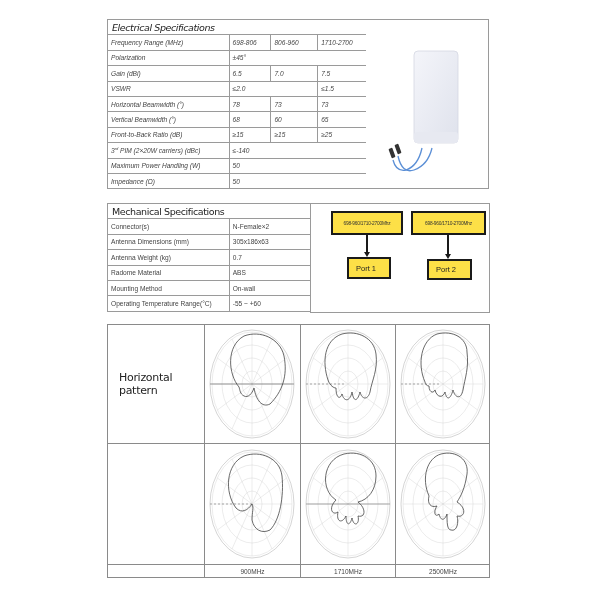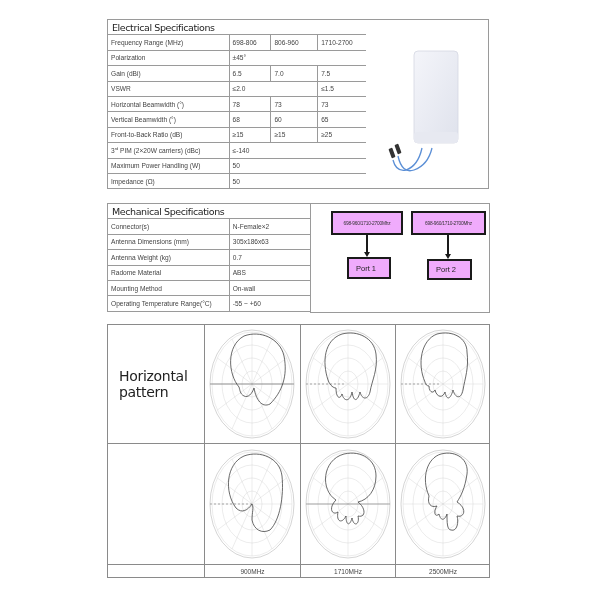--- a/index.html
+++ b/index.html
@@ -2,37 +2,37 @@
 <html><head>
 <meta charset="utf-8">
 <style>
   html, body { margin:0; padding:0; background:#ffffff; }
   body { width:600px; height:600px; position:relative; overflow:hidden;
          font-family:"Liberation Sans", "DejaVu Sans", sans-serif; color:#333; }
   table.spec { border-collapse:collapse; position:absolute; font-size:6.6px; color:#444; }
   table.spec td { border:1px solid #9a9a9a; padding:0 3px; height:14.4px; white-space:nowrap; vertical-align:middle; }
   table.spec td.title { font-size:9.5px; color:#222; font-family:"DejaVu Sans", sans-serif; letter-spacing:-0.4px; padding-left:4px; }
   .panel { position:absolute; border:1px solid #9a9a9a; background:#fff; }
-  .port-box { position:absolute; border:2px solid #1a1a1a; background:#f0abfc; display:flex; align-items:center; justify-content:center; box-sizing:border-box; }
+  .port-box { position:absolute; border:2px solid #1a1a1a; background:#fde047; display:flex; align-items:center; justify-content:center; box-sizing:border-box; }
   .port-box.freq { font-size:4.8px; color:#333; letter-spacing:-0.2px; }
   .port-box.port { font-size:7.5px; color:#222; justify-content:flex-start; padding-left:7px; }
   .arrow-line { position:absolute; width:1.5px; background:#1a1a1a; }
   .arrow-head { position:absolute; width:0; height:0; border-left:3px solid transparent; border-right:3px solid transparent; border-top:5px solid #1a1a1a; }
   .pattern-table { position:absolute; left:107px; top:324px; width:383px; height:254px; border:1px solid #8a8a8a; box-sizing:border-box; }
   .pcell { position:absolute; box-sizing:border-box; }
-  .row-label { font-size:14px; color:#222; font-family:"DejaVu Sans", sans-serif; letter-spacing:-0.3px; display:flex; align-items:center; padding-left:11px; }
+  .row-label { font-size:11px; color:#222; font-family:"DejaVu Sans", sans-serif; letter-spacing:-0.3px; display:flex; align-items:center; padding-left:11px; }
   .freq-label { font-size:6.5px; color:#444; display:flex; align-items:center; justify-content:center; }
   .vline { position:absolute; width:1px; background:#8a8a8a; }
   .hline { position:absolute; height:1px; background:#8a8a8a; }
   svg.polar { position:absolute; }
 </style>
 </head>
 <body>
 
-<table class="spec" style="left:107px; top:19px; width:260px;">
+<table class="spec" style="left:107px; top:19px; width:260px;font-style:italic;">
   <colgroup>
       <col style="width:122px">
       <col style="width:42px">
       <col style="width:47px">
       <col style="width:49px">
     </colgroup>
   <tbody>
       <tr>
         <td colspan="4" class="title">Electrical Specifications</td>
       </tr>

